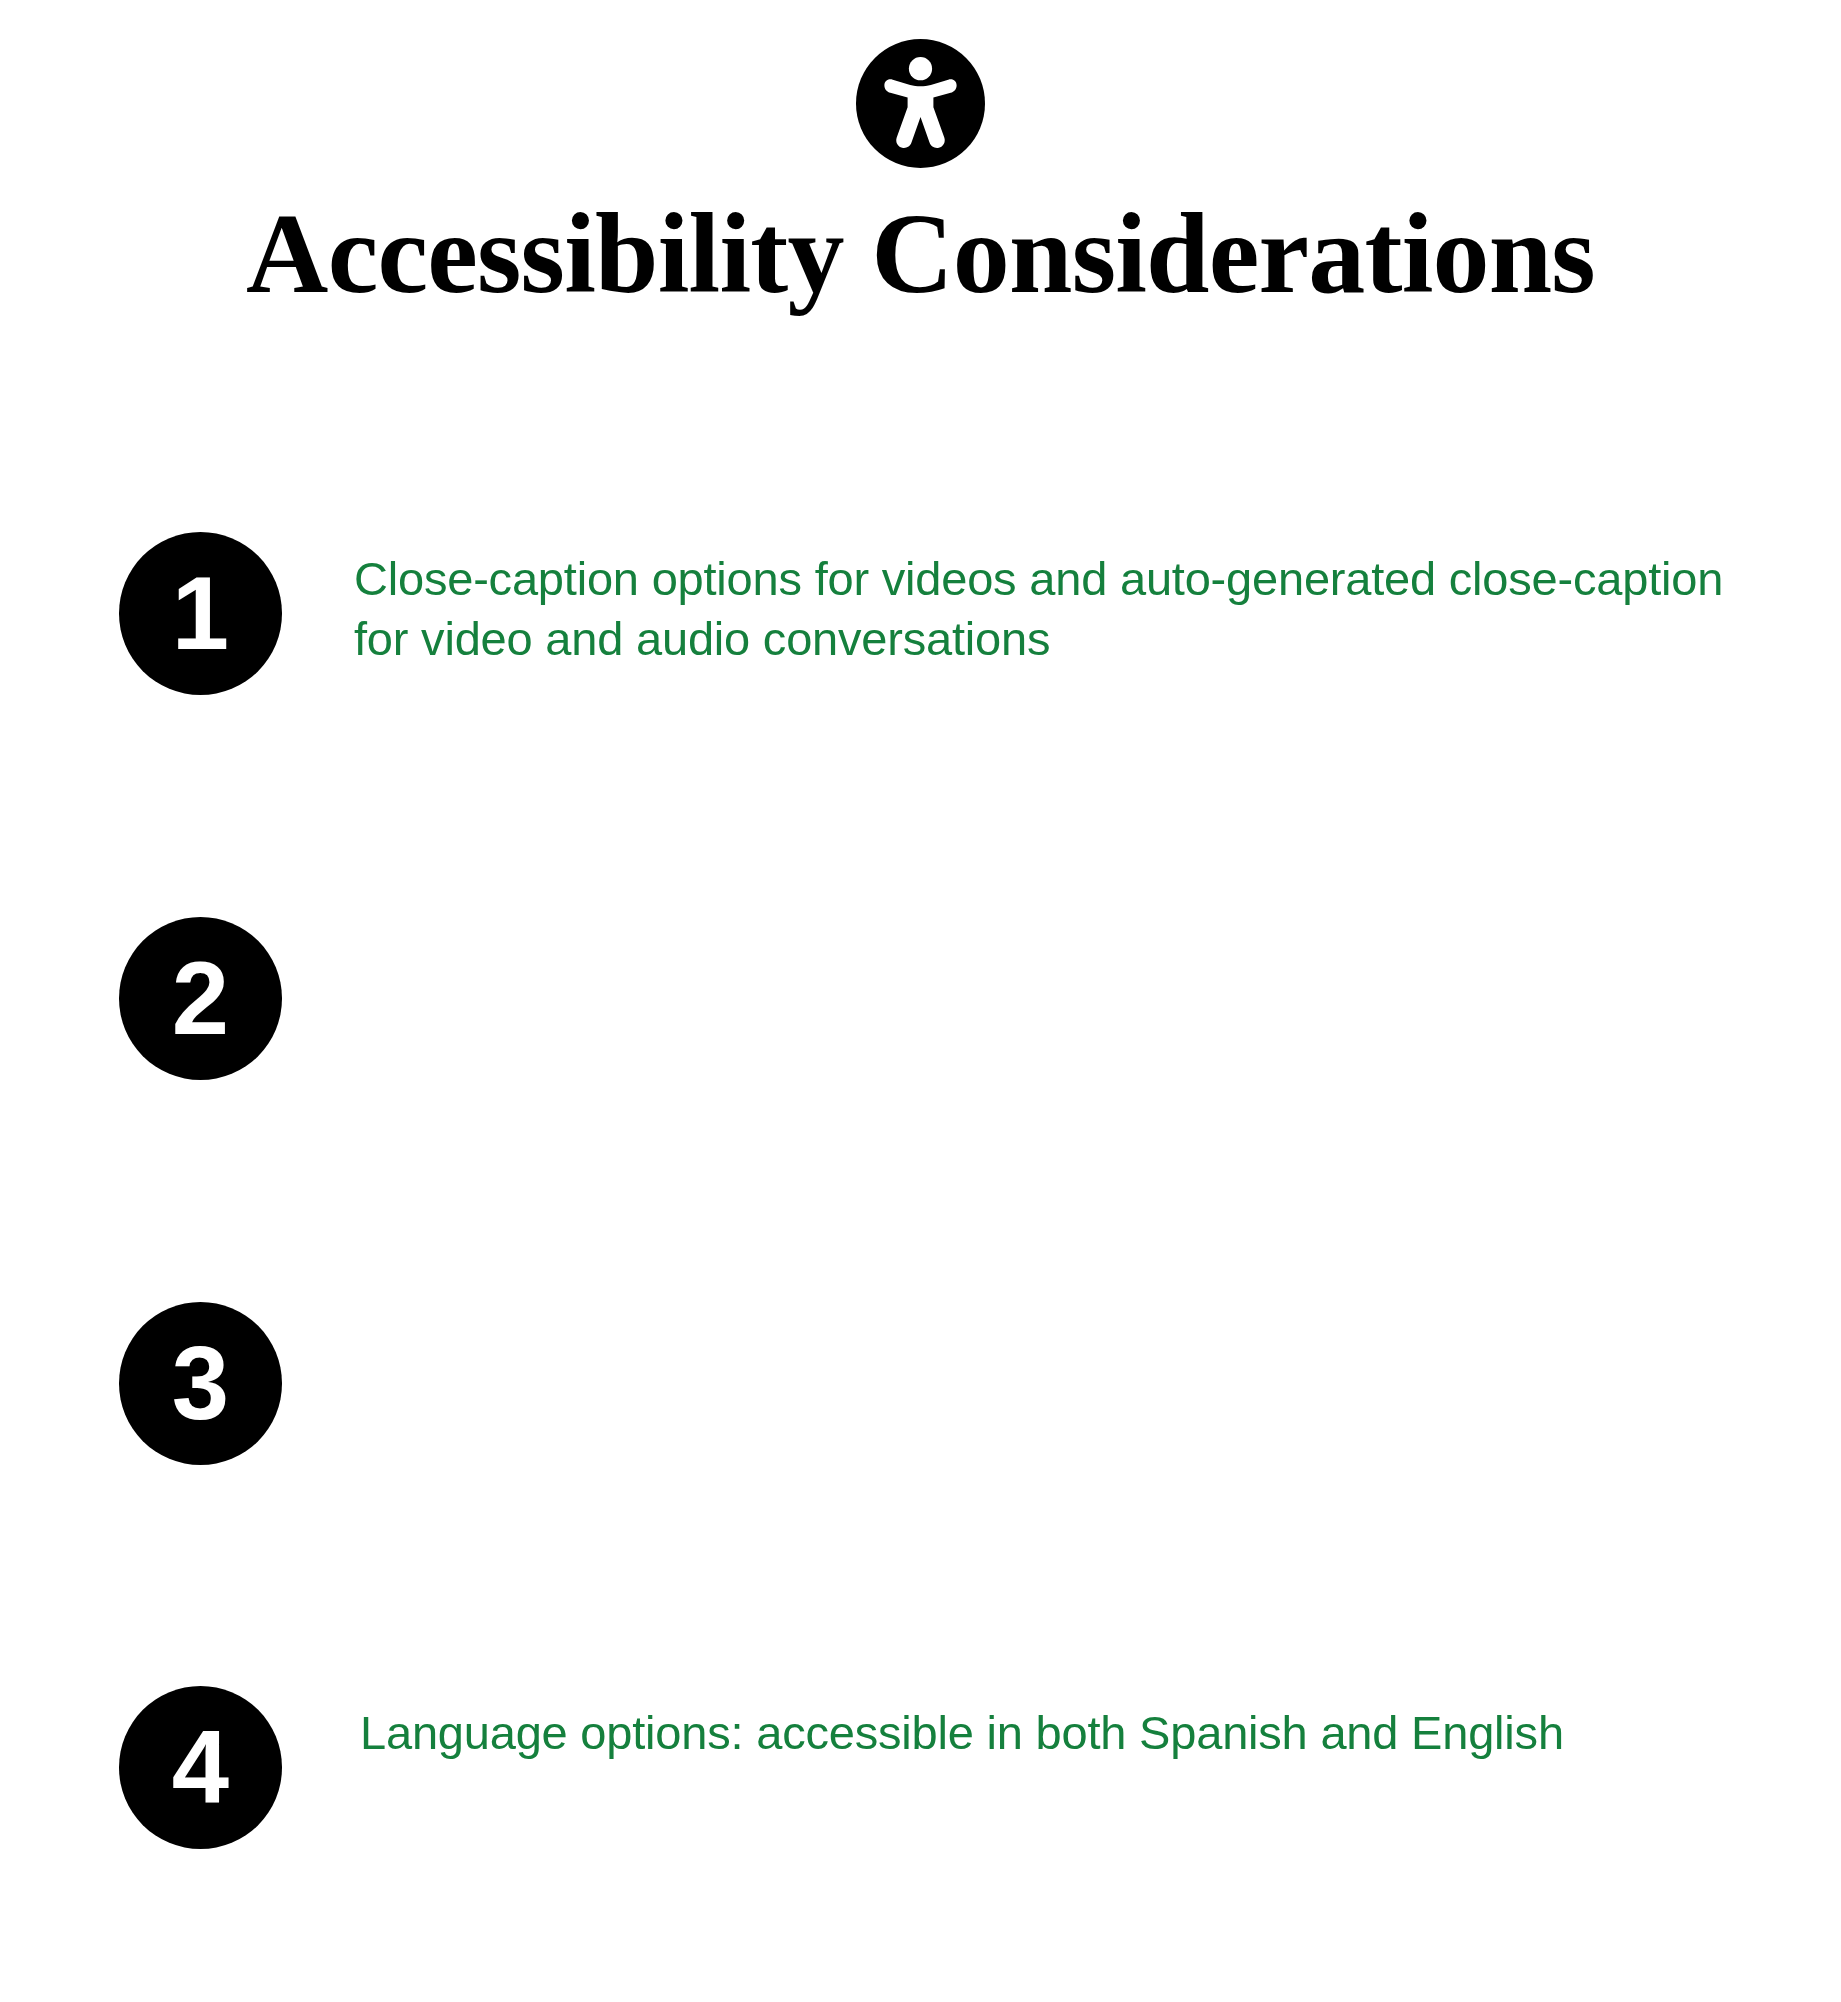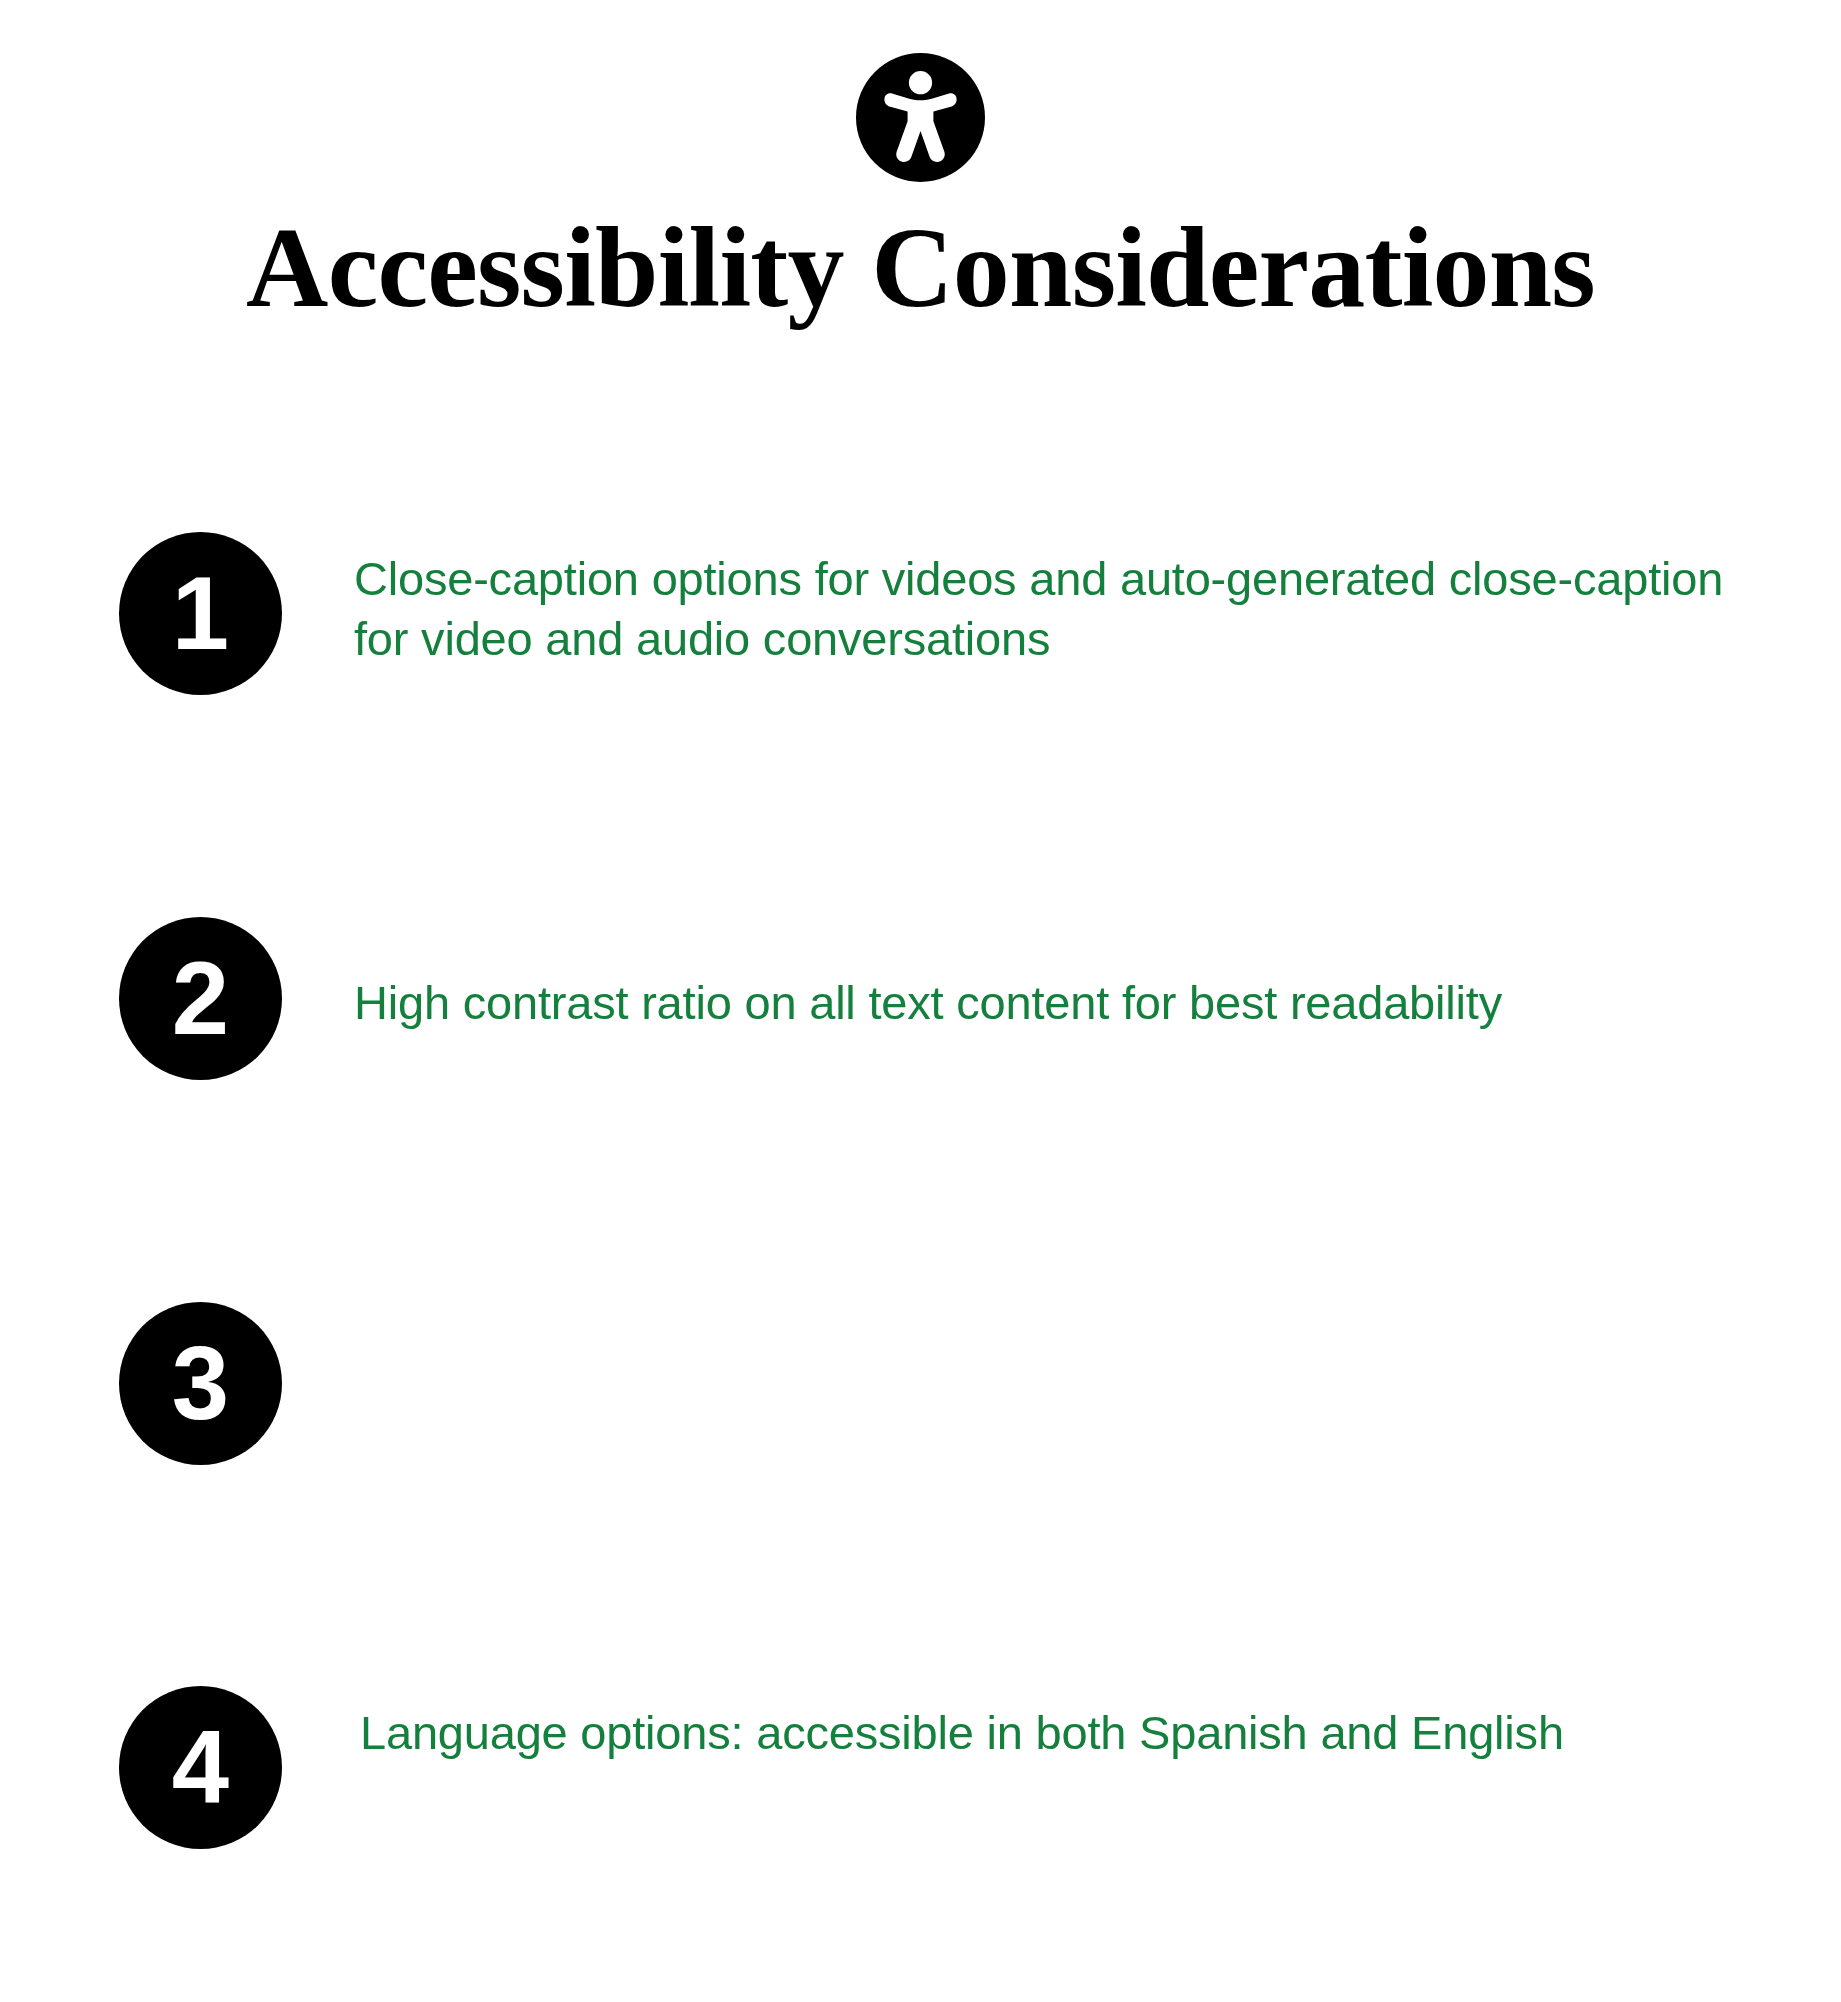--- a/index.html
+++ b/index.html
@@ -16,21 +16,21 @@
   }
   .page {
     position: relative;
     width: 1841px;
     height: 2002px;
     box-sizing: border-box;
   }
 
   
   .header {
-    padding-top: 53px;
+    padding-top: 39px;
     text-align: center;
   }
   .access-icon {
     display: block;
     margin: 0 auto;
     width: 129px;
     height: 129px;
   }
   .title {
     margin: 26.6px 0 0 0;
@@ -114,21 +114,20 @@
 
   <ul class="list">
 
     <li class="item item-1">
       <div class="badge">1</div>
       <div class="item-text">Close-caption options for videos and auto-generated close-caption for video and audio conversations</div>
     </li>
 
     <li class="item item-2">
       <div class="badge">2</div>
-      <div class="item-text">High contrast ratio on all text content for best readability</div>
     </li>
 
     <li class="item item-3">
       <div class="badge">3</div>
     </li>
 
     <li class="item item-4">
       <div class="badge">4</div>
       <div class="item-text">Language options:  accessible in both Spanish and English</div>
     </li>

